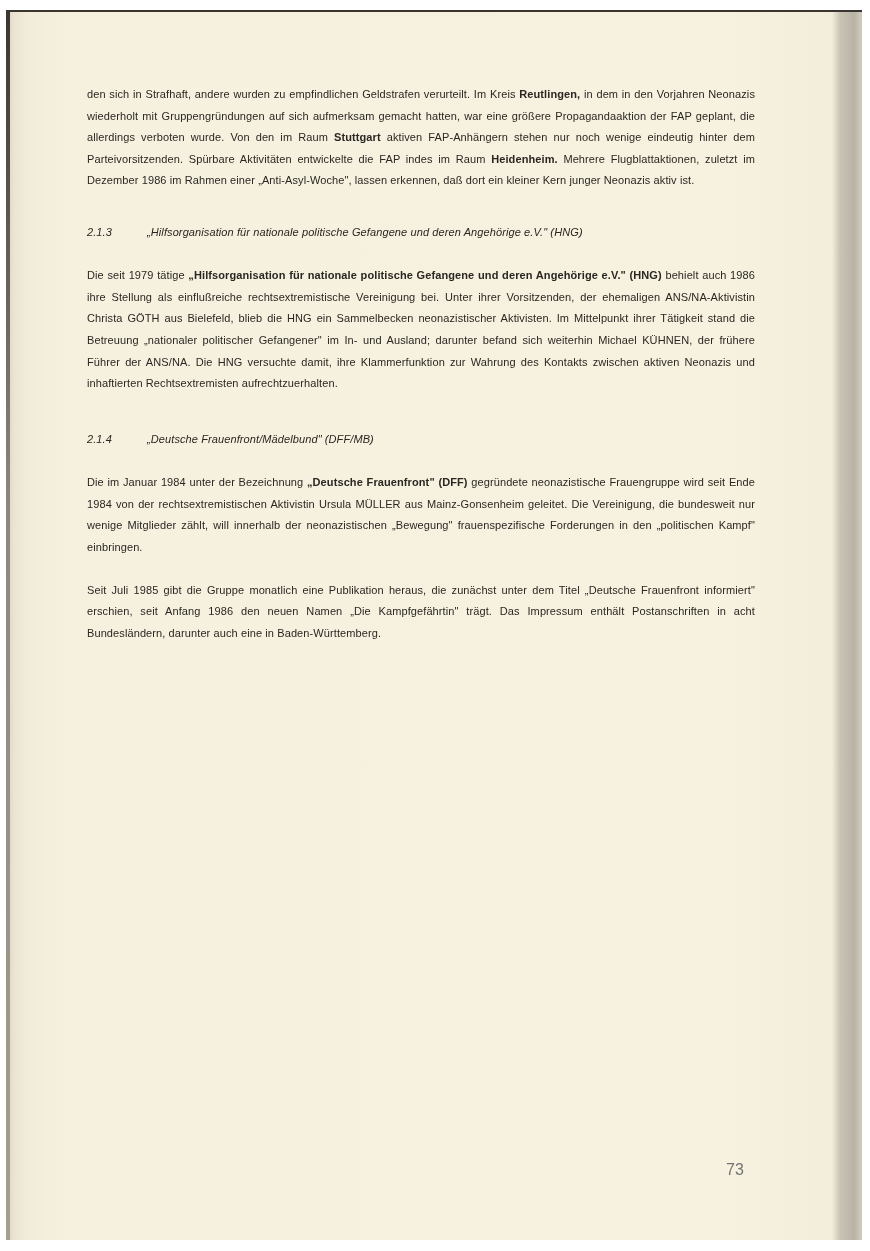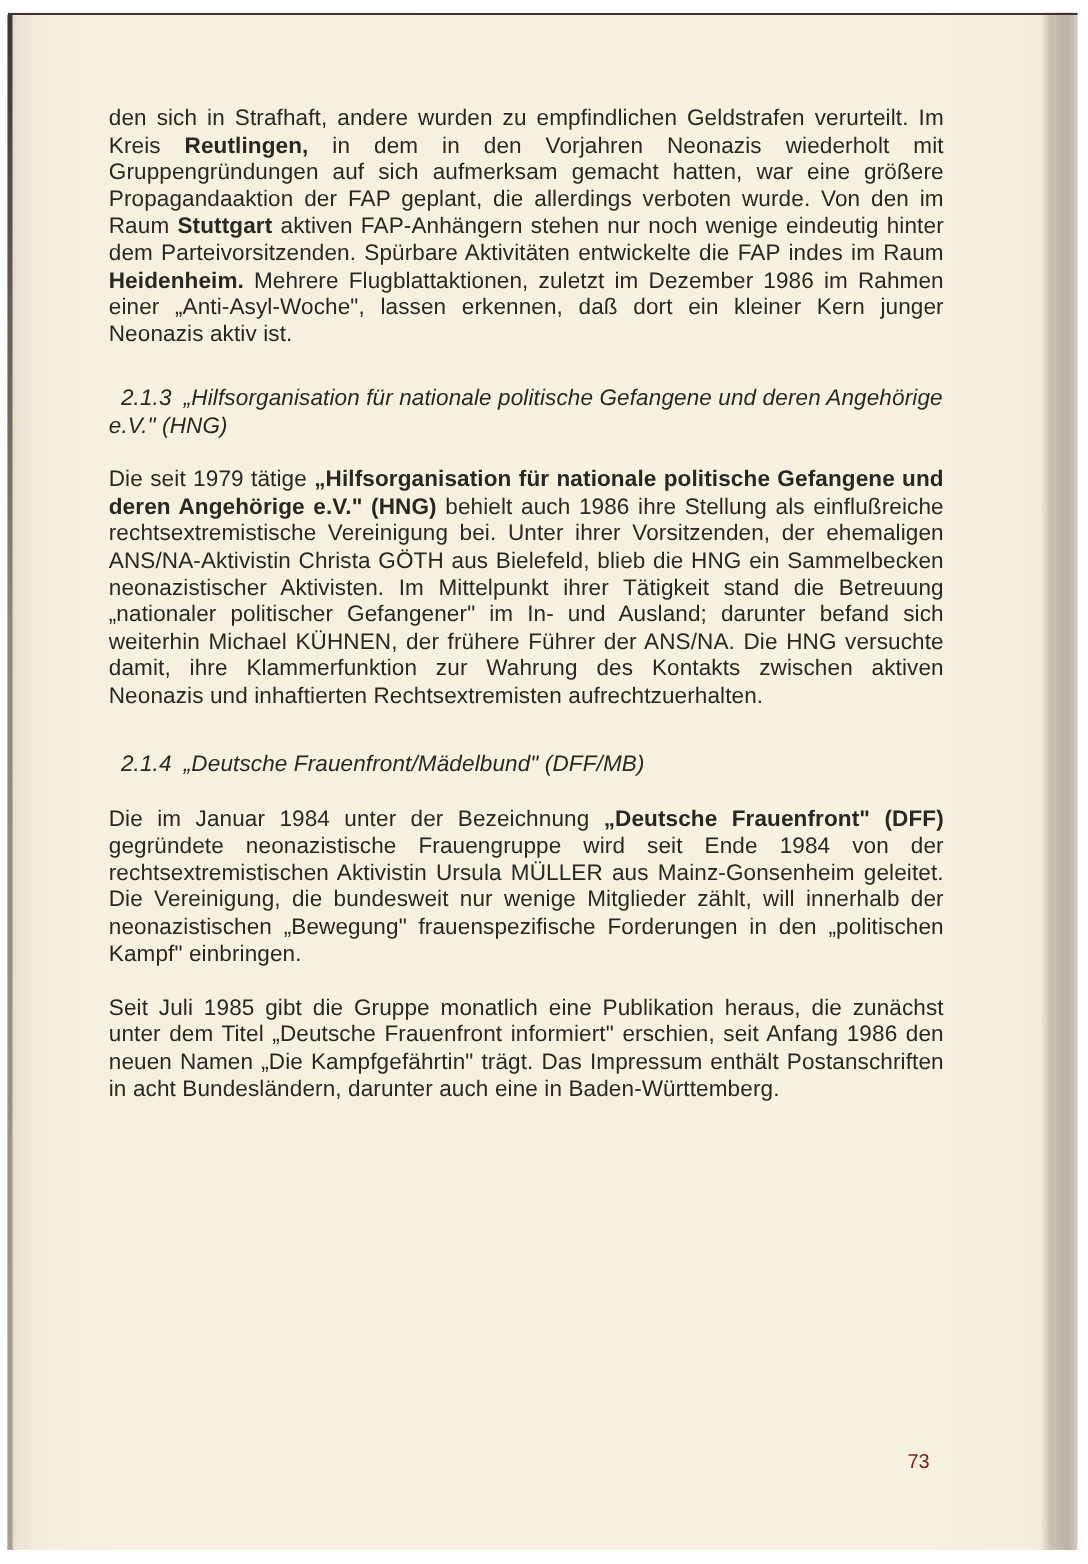--- a/index.html
+++ b/index.html
@@ -29,49 +29,48 @@
       width: 4px;
       height: 1228px;
       background: linear-gradient(180deg, #3b3631 0%, #8c867b 40%, #a59f92 100%);
     }
     .content {
       position: absolute;
       left: 87px;
       top: 84px;
       width: 668px;
       font-family: "Liberation Sans", sans-serif;
-      font-size: 18px;
+      font-size: 11px;
       line-height: 21.6px;
       color: #2a2622;
       text-align: justify;
       letter-spacing: 0.1px;
     }
     .para {
       margin: 0 0 21.6px 0;
     }
     .heading {
       font-style: italic;
       margin: 18px 0 21.6px 0;
       text-align: left;
     }
     .heading .num {
       display: inline-block;
       width: 60px;
-      text-align: center;
     }
     b {
       font-weight: bold;
     }
     .page-number {
       position: absolute;
       left: 726px;
       top: 1161px;
       font-family: "Liberation Sans", sans-serif;
       font-size: 16px;
-      color: #7f1d1d;
+      color: #737373;
     }
   </style>
 </head>
 <body>
 
 <div class="page"></div>
 <div class="page-edge-left"></div>
 
 <div class="content">
   <p class="para">

